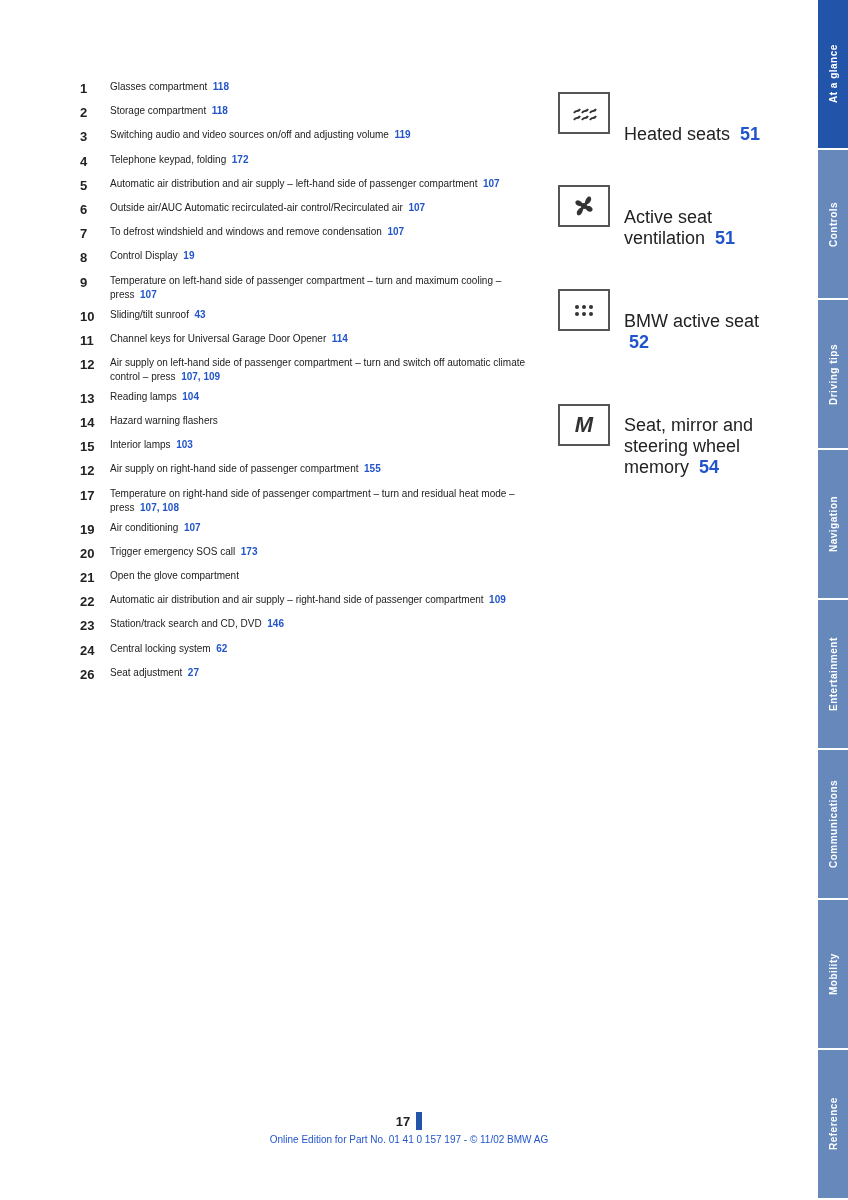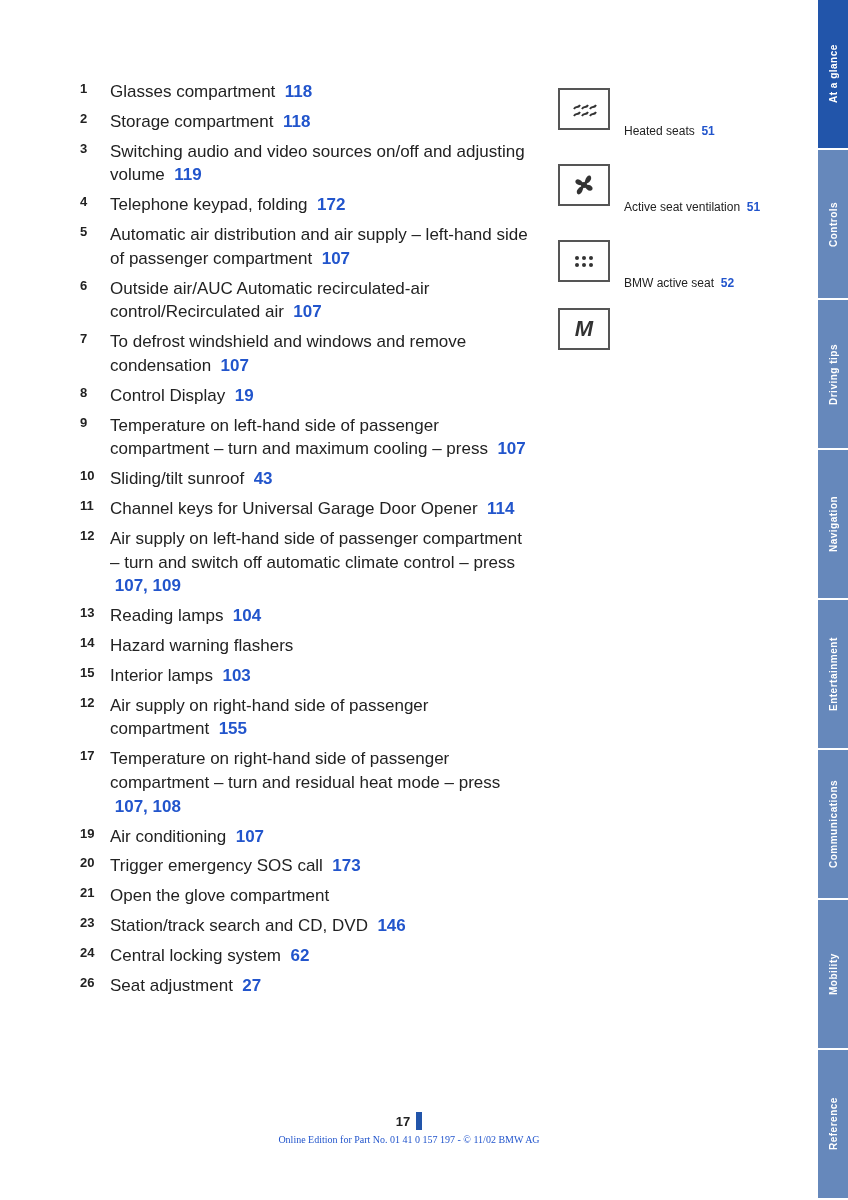--- a/index.html
+++ b/index.html
@@ -76,21 +76,21 @@
       line-height: 1.4;
     }
     .item-number {
       font-weight: bold;
       min-width: 30px;
       font-size: 13px;
       color: #222;
     }
     .item-text {
       flex: 1;
-      font-size: 17px;
+      font-size: 10px;
       color: #222;
     }
     .item-link {
       color: #2255cc;
       font-weight: bold;
       text-decoration: none;
     }
     
     .icon-row {
       display: flex;
@@ -101,21 +101,21 @@
     .icon-box {
       width: 52px;
       height: 42px;
       border: 2px solid #555;
       display: flex;
       align-items: center;
       justify-content: center;
       flex-shrink: 0;
     }
     .icon-label {
-      font-size: 12px;
+      font-size: 18px;
       color: #222;
       margin-top: 44px;
     }
     
     .page-footer {
       position: absolute;
       bottom: 55px;
       left: 0;
       right: 30px;
       display: flex;
@@ -124,21 +124,20 @@
       gap: 4px;
     }
     .page-number {
       font-size: 13px;
       color: #222;
       font-weight: bold;
     }
     .footer-text {
       font-size: 10px;
       color: #2255cc;
-      font-family: Liberation Serif, serif;
     }
     .page-number-line {
       display: flex;
       align-items: center;
       gap: 6px;
     }
     .blue-bar {
       width: 6px;
       height: 18px;
       background: #2255aa;
@@ -249,20 +248,24 @@
         <div class="item-row">
           <span class="item-number">20</span>
           <span class="item-text">Trigger emergency SOS call &nbsp;<a class="item-link">173</a></span>
         </div>
 
         <div class="item-row">
           <span class="item-number">21</span>
           <span class="item-text">Open the glove compartment</span>
         </div>
 
+        <div class="item-row">
+          <span class="item-number">22</span>
+          <span class="item-text">Automatic air distribution and air supply – right-hand side of passenger compartment &nbsp;<a class="item-link">109</a></span>
+        </div>
 
         <div class="item-row">
           <span class="item-number">23</span>
           <span class="item-text">Station/track search and CD, DVD &nbsp;<a class="item-link">146</a></span>
         </div>
 
         <div class="item-row">
           <span class="item-number">24</span>
           <span class="item-text">Central locking system &nbsp;<a class="item-link">62</a></span>
         </div>
@@ -318,20 +321,21 @@
               <circle cx="27" cy="19" r="2" fill="#333"></circle>
             </svg>
           </div>
           <span class="icon-label">BMW active seat &nbsp;<a class="item-link">52</a></span>
         </div>
 
         <div class="icon-row">
           <div class="icon-box">
             <span style="font-size: 22px; font-weight: bold; color: #333; font-style: italic;">M</span>
           </div>
+          <span class="icon-label">Seat, mirror and steering wheel memory &nbsp;<a class="item-link">54</a></span>
         </div>
 
       </div>
     </div>
   </div>
 
   <div class="page-footer">
     <div class="page-number-line">
       <span class="page-number">17</span>
       <span class="blue-bar"></span>

